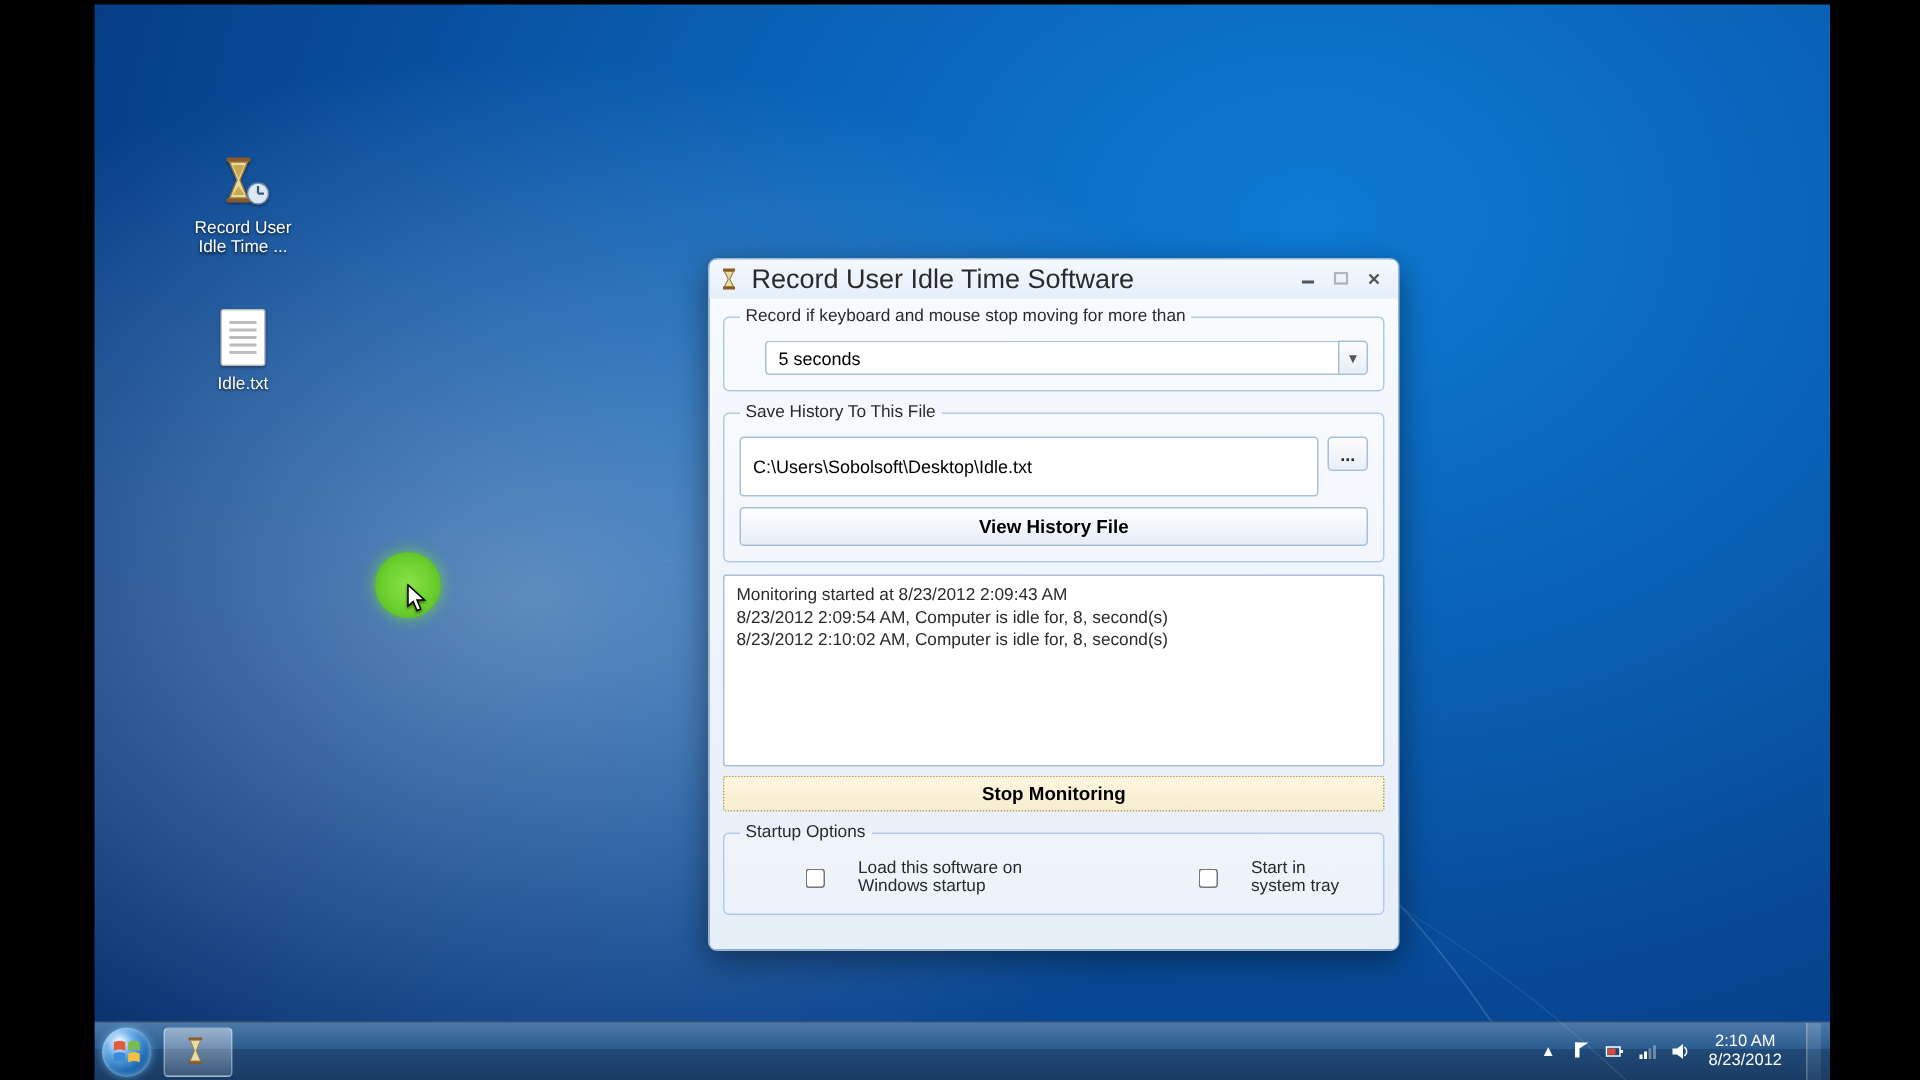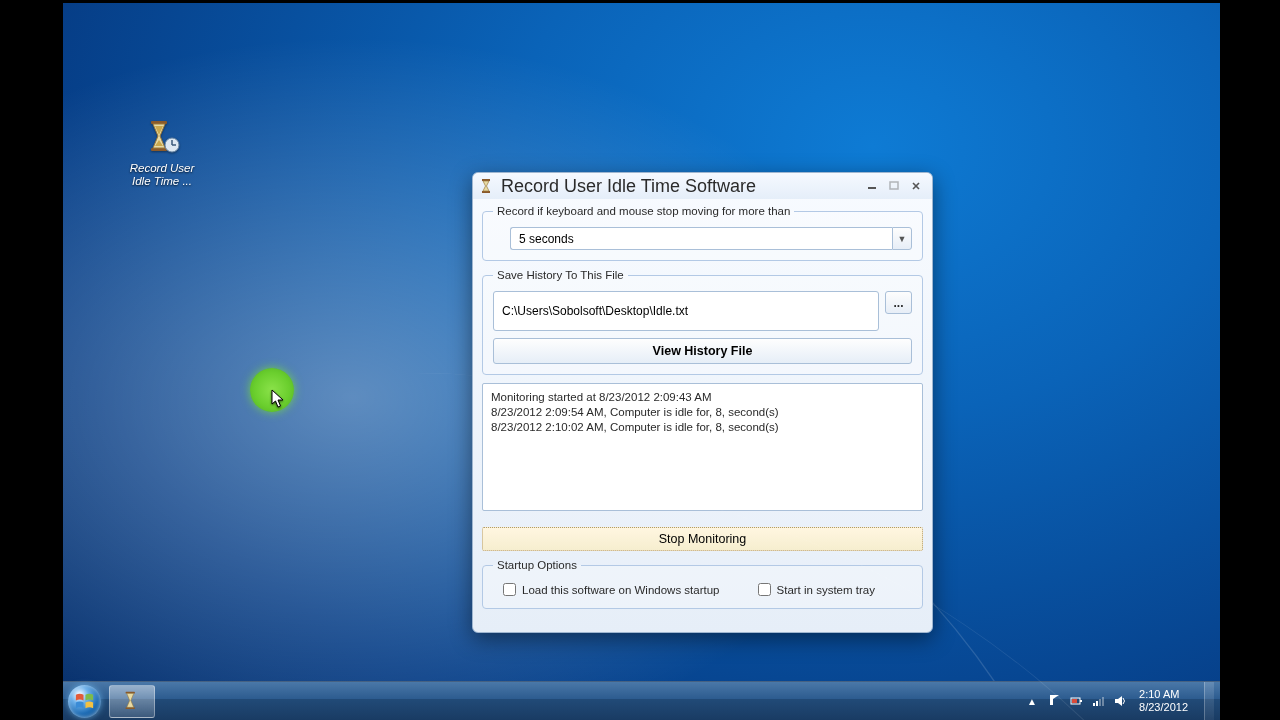--- a/index.html
+++ b/index.html
@@ -62,69 +62,75 @@
   .winbody { padding:6px 9px 23px; }
   fieldset { border:1px solid #b3c9e5; border-radius:4px; padding:10px 10px 10px; margin-bottom:8px; background:rgba(255,255,255,.25); }
   fieldset legend { font-size:11.5px; padding:0 4px; color:#2a2a2a; }
   .combo { display:flex; height:23px; }
   .combo input { flex:1; border:1px solid #a9bfd8; border-right:none; border-radius:3px 0 0 3px; padding:0 8px; font-size:12px; background:#fff;margin-left:17px; }
   .combo .dd { width:20px; border:1px solid #a9bfd8; border-radius:0 3px 3px 0; background:linear-gradient(#fdfdfd,#e7eef7); display:flex; align-items:center; justify-content:center; font-size:9px; color:#555; cursor:default;}
   .row { display:flex; gap:6px; align-items:stretch; }
   .row input[type=text]{ flex:1; height:40px; border:1px solid #a9bfd8; border-radius:3px; padding:0 8px; font-size:12px; background:#fff; }
   .iconbtn{ width:27px; height:23px; border:1px solid #a9bfd8; border-radius:3px; background:linear-gradient(#fdfdfd,#e7eef7); font-size:12px; font-weight:bold; display:flex;align-items:center;justify-content:center; cursor:default;}
   .widebtn { width:100%; height:26px; margin-top:7px; border:1px solid #a9bfd8; border-radius:3px; background:linear-gradient(#fefefe,#e6eef7); font-size:12.5px; font-weight:bold; cursor:default;}
-  .stopbtn{ width:100%; height:24px; border:1px dotted #b59b66; border-radius:2px; background:linear-gradient(#fff6e0,#f6eecf); font-size:12.5px; font-weight:normal; margin:16px 0 8px; cursor:default;}
+  .stopbtn{ width:100%; height:24px; border:1px dotted #b59b66; border-radius:2px; background:linear-gradient(#fff6e0,#f6eecf); font-size:12.5px; font-weight:bold; margin:6px 0 8px; cursor:default;}
   .log { width:100%; height:128px; border:1px solid #a9bfd8; background:#fff; padding:6px 8px; font-size:11.5px; line-height:15px; white-space:pre; overflow:hidden; border-radius:2px; }
-  .cbx { display:inline-flex; align-items:center; gap:6px; font-size:11.5px; }
+  .cbx { display:inline-flex; align-items:center; gap:22px; font-size:11.5px;margin-left:34px; }
   .cbx input { width:13px; height:13px; }
   .startup-row { display:flex; gap:38px; padding:2px 4px 2px 10px; }
 
   
   .taskbar { position:absolute; left:0; right:0; bottom:0; height:39px; background:linear-gradient(#4a78a8 0%, #2c5b8f 45%, #214a77 46%, #193b63 100%); border-top:1px solid rgba(255,255,255,.2); display:flex; align-items:center; }
   .start-orb { width:42px; height:39px; display:flex; align-items:center; justify-content:center; cursor:default; }
   .orb { width:33px; height:33px; border-radius:50%; background:radial-gradient(circle at 35% 30%, #fff 0%, #d8ecff 8%, #6cb0ea 28%, #1f6db5 60%, #0e4a84 100%); box-shadow:0 0 6px rgba(120,200,255,.6), inset 0 0 4px rgba(255,255,255,.6); position:relative;}
   .orb svg{ position:absolute; inset:5px; }
   .taskitem{ width:46px; height:33px; margin-left:4px; border:1px solid rgba(255,255,255,.35); border-radius:3px; background:linear-gradient(rgba(255,255,255,.45),rgba(255,255,255,.15)); display:flex;align-items:center;justify-content:center; cursor:default;}
   .taskbar .spacer{ flex:1; }
   .tray{ display:flex; align-items:center; gap:8px; padding:0 6px 0 6px; height:100%; color:#fff; font-size:11px;}
   .tray .trayicon{ width:14px; height:14px; display:flex;align-items:center;justify-content:center;}
-  .tray .clock{ text-align:left; line-height:13px; padding:0 4px; }
+  .tray .clock{ text-align:center; line-height:13px; padding:0 4px; }
   .tray .showdesk{ width:10px; height:39px; border-left:1px solid rgba(255,255,255,.25); margin-left:4px; background:linear-gradient(rgba(255,255,255,.15),rgba(255,255,255,.05)); cursor:default;}
 
   
   .cursor-spot{ position:absolute; width:44px; height:44px; border-radius:50%; background:radial-gradient(circle,#8be24a 0%, #6bcf2e 55%, #4fae1f 100%); box-shadow:0 0 10px rgba(120,220,60,.8); }
   .cursor-arrow{ position:absolute; width:14px; height:20px; }
   .cursor-arrow svg{ filter:drop-shadow(0 1px 1px rgba(0,0,0,.6)); }
 </style>
 </head>
 <body>
 
 <div class="letterbox-top"></div>
 <div class="letterbox-left"></div>
 <div class="letterbox-right"></div>
 
 <div class="desktop">
 
 
-  <div class="dicon hglass" style="left:60px; top:112px;font-style:italic;">
+  <div class="dicon hglass" style="left:60px; top:96px;">
     <div class="glyph">
       <svg viewBox="0 0 38 38">
         <rect x="8" y="3" width="16" height="3" rx="1" fill="#8a5a2b"></rect>
         <rect x="8" y="30" width="16" height="3" rx="1" fill="#8a5a2b"></rect>
         <path d="M10 6 H22 L17 18 L22 30 H10 L15 18 Z" fill="#e7dba6" stroke="#9b7a3a"></path>
         <path d="M12 8 H20 L16 17 Z" fill="#c9a84e"></path>
         <path d="M12 28 H20 L16 22 Z" fill="#c9a84e"></path>
         <circle cx="29" cy="27" r="7" fill="#dde8f2" stroke="#6a88a5"></circle>
         <line x1="29" y1="27" x2="29" y2="22" stroke="#3a5a7a" stroke-width="1.5"></line>
         <line x1="29" y1="27" x2="33" y2="27" stroke="#3a5a7a" stroke-width="1.5"></line>
       </svg>
     </div>
     <span class="lbl">Record User Idle Time ...</span>
   </div>
 
+  <div class="dicon txtfile" style="left:60px; top:200px;">
+    <div class="glyph">
+        <div class="sheet"></div>
+      </div>
+    <span class="lbl">Idle.txt</span>
+  </div>
 
   <div class="cursor-spot" style="left:187px; top:365px;"></div>
   <div class="cursor-arrow" style="left:208px; top:386px;">
     <svg viewBox="0 0 14 20">
         <path d="M1 1 L1 15 L4.5 12 L7 18 L9.5 17 L7 11 L12 11 Z" fill="#fff" stroke="#000" stroke-width="1"></path>
       </svg>
   </div>
 
   <div class="window">
     <div class="titlebar">

